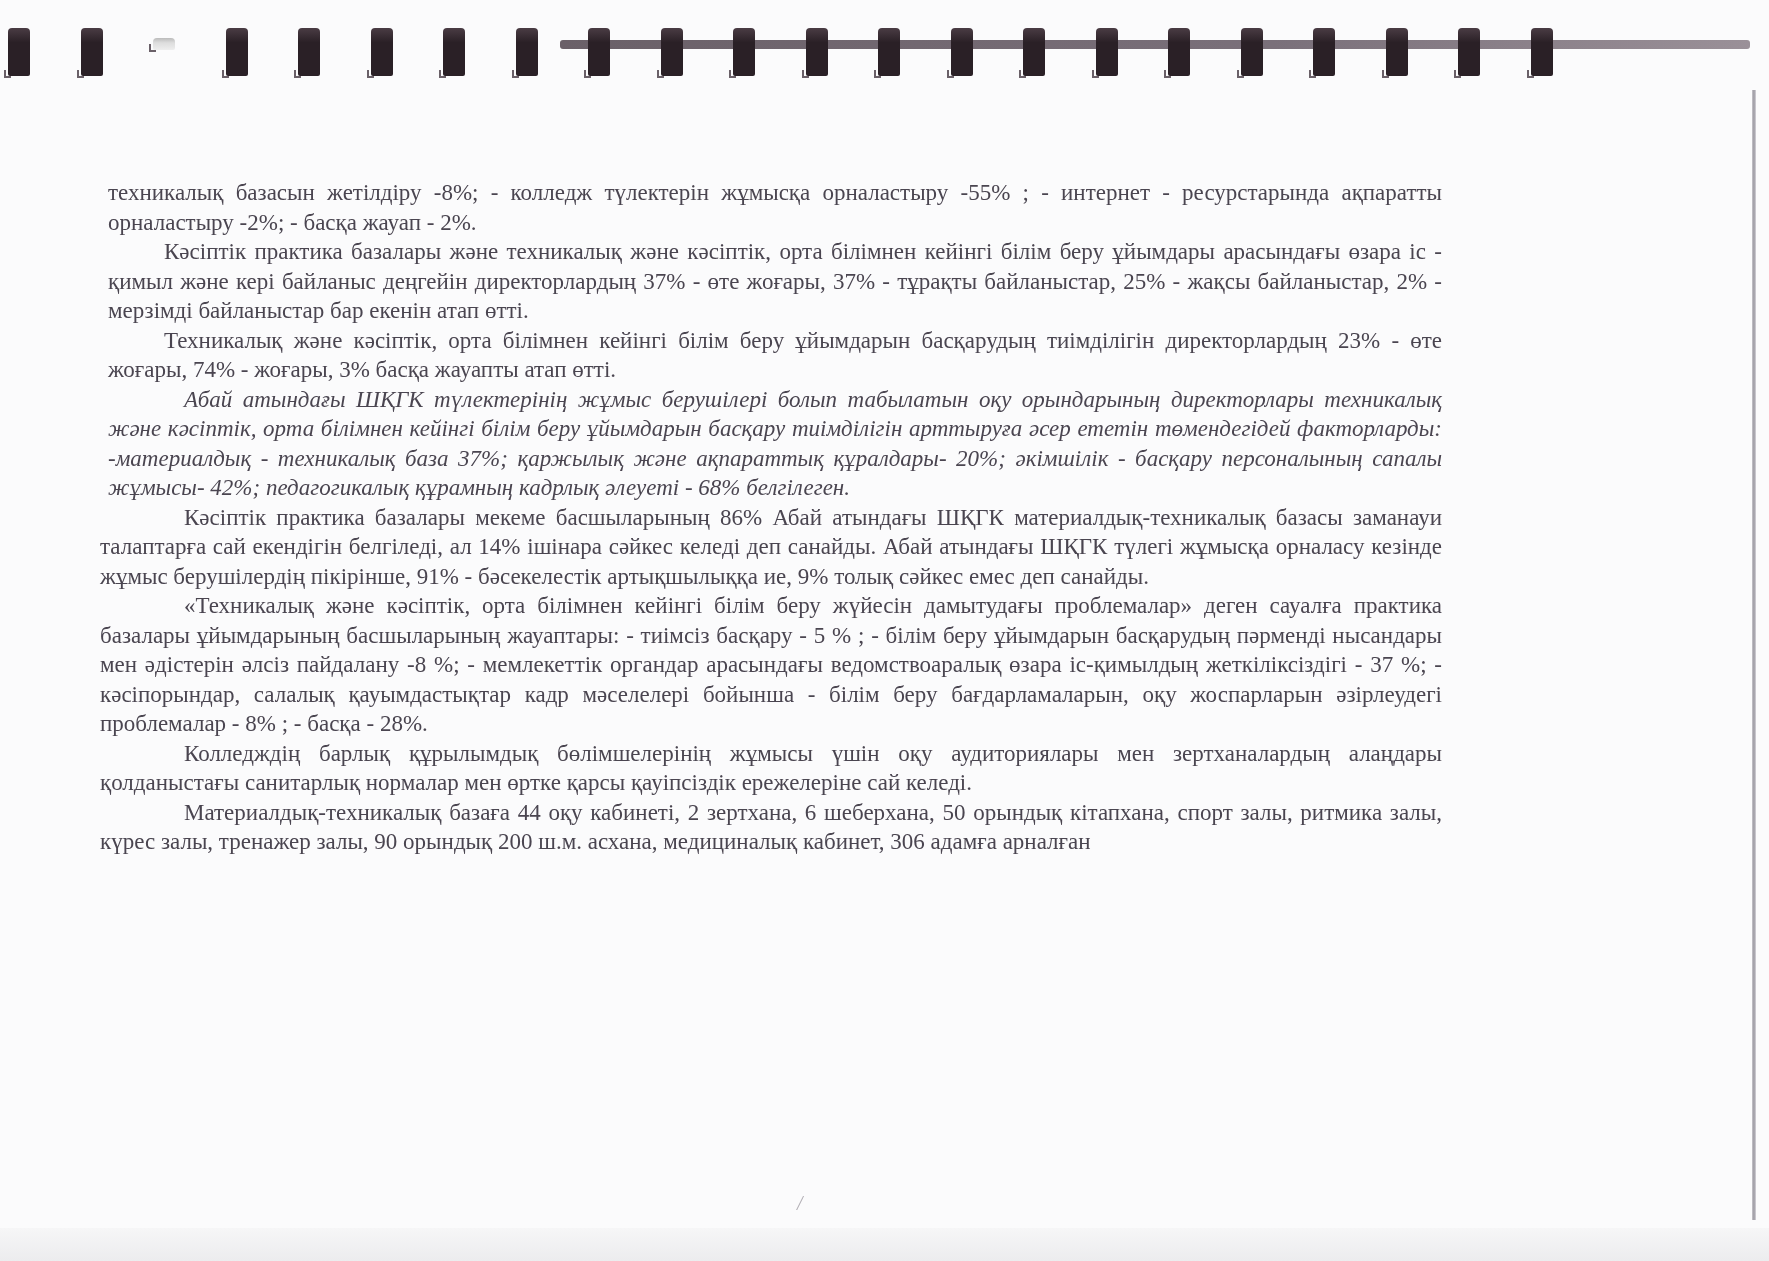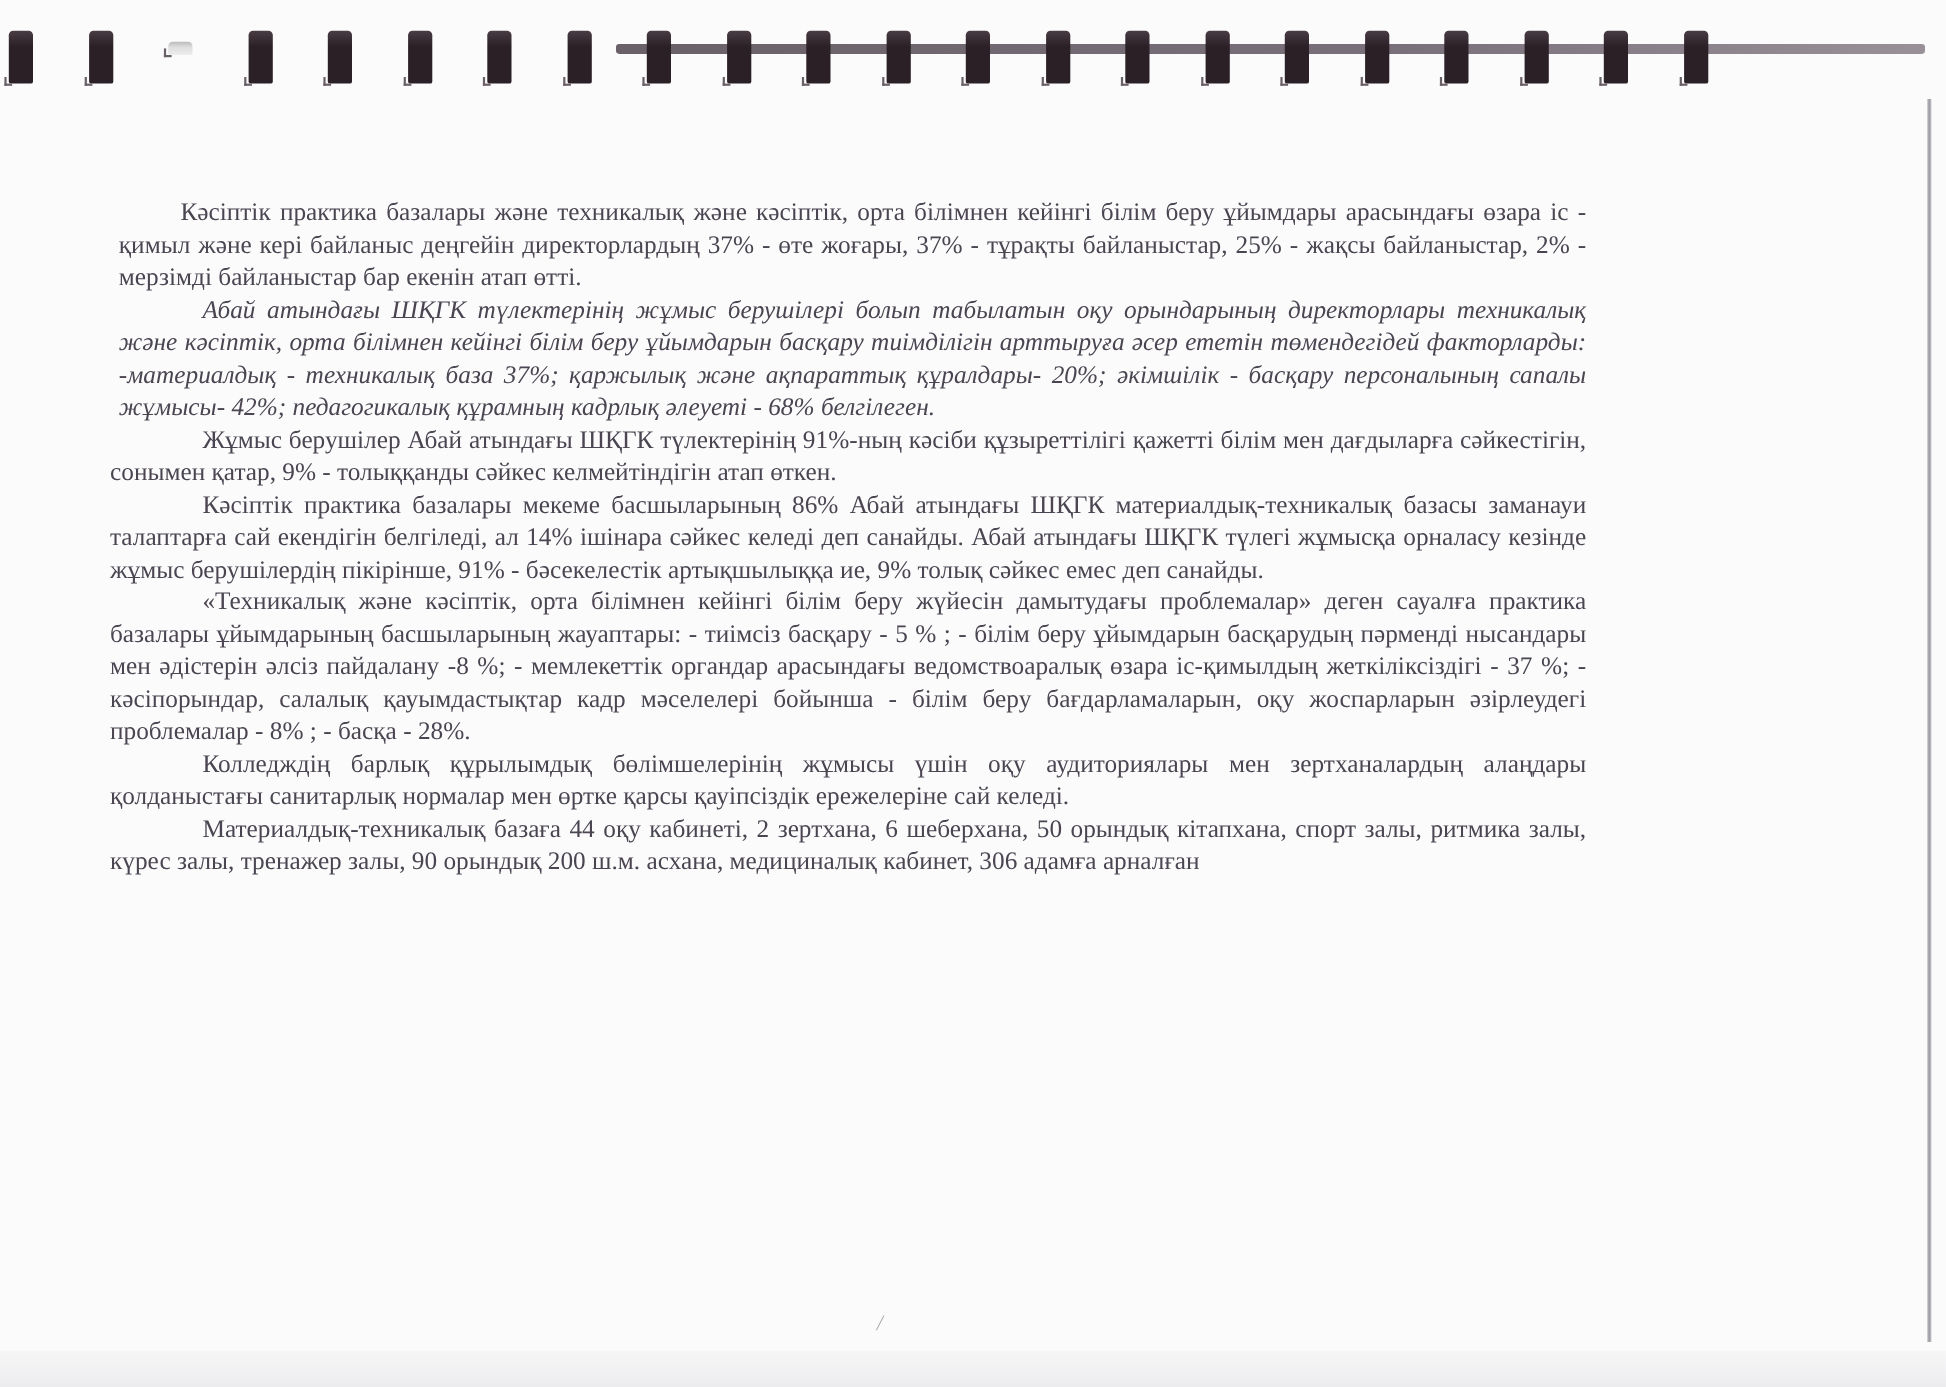--- a/index.html
+++ b/index.html
@@ -78,23 +78,24 @@
     <div class="ring" style="left: 1240.5px;"></div>
     <div class="ring" style="left: 1313px;"></div>
     <div class="ring" style="left: 1385.5px;"></div>
     <div class="ring" style="left: 1458px;"></div>
     <div class="ring" style="left: 1530.5px;"></div>
   </div>
 
 <div class="right-edge"></div>
 
 <div class="page">
+  <p class="cont">техникалық базасын жетілдіру -8%; - колледж түлектерін жұмысқа орналастыру -55% ; -   интернет - ресурстарында ақпаратты орналастыру -2%; - басқа жауап - 2%.</p>
   <p class="ind1">Кәсіптік практика базалары және техникалық және кәсіптік, орта білімнен кейінгі білім беру ұйымдары арасындағы өзара іс - қимыл және кері байланыс деңгейін директорлардың 37% -  өте жоғары, 37% -  тұрақты байланыстар, 25% - жақсы байланыстар, 2% -  мерзімді байланыстар бар екенін атап өтті.</p>
+  <p class="ind1">Техникалық және кәсіптік, орта білімнен кейінгі білім беру ұйымдарын басқарудың тиімділігін директорлардың 23% -  өте жоғары, 74% -  жоғары,  3% басқа жауапты  атап өтті.</p>
   <p class="ind2">Абай атындағы ШҚГК түлектерінің жұмыс берушілері болып табылатын оқу орындарының директорлары техникалық және кәсіптік, орта білімнен кейінгі білім беру ұйымдарын басқару тиімділігін арттыруға әсер ететін төмендегідей факторларды: -материалдық - техникалық база 37%; қаржылық және ақпараттық құралдары- 20%; әкімшілік - басқару персоналының сапалы жұмысы- 42%; педагогикалық құрамның кадрлық әлеуеті - 68% белгілеген.</p>
-  <p class="ind3 shift-left">Жұмыс берушілер Абай атындағы ШҚГК  түлектерінің  91%-ның кәсіби құзыреттілігі    қажетті білім мен дағдыларға сәйкестігін, сонымен қатар, 9% - толыққанды сәйкес келмейтіндігін атап өткен.</p>
   <p class="ind3 shift-left">Кәсіптік практика базалары мекеме басшыларының 86% Абай атындағы ШҚГК материалдық-техникалық базасы заманауи талаптарға сай екендігін белгіледі, ал  14% ішінара сәйкес келеді деп санайды. Абай атындағы ШҚГК түлегі жұмысқа орналасу кезінде жұмыс берушілердің  пікірінше, 91% - бәсекелестік артықшылыққа ие, 9%  толық сәйкес емес деп  санайды.</p>
   <p class="ind3 shift-left">«Техникалық және кәсіптік, орта білімнен кейінгі білім беру жүйесін дамытудағы проблемалар» деген сауалға практика базалары ұйымдарының басшыларының жауаптары: - тиімсіз басқару - 5 % ; - білім беру ұйымдарын басқарудың пәрменді нысандары мен әдістерін әлсіз пайдалану -8 %; - мемлекеттік органдар арасындағы ведомствоаралық өзара іс-қимылдың жеткіліксіздігі - 37 %; - кәсіпорындар, салалық қауымдастықтар кадр мәселелері бойынша - білім беру бағдарламаларын, оқу жоспарларын әзірлеудегі проблемалар - 8% ; - басқа - 28%.</p>
   <p class="ind3 shift-left">Колледждің барлық құрылымдық бөлімшелерінің жұмысы үшін оқу аудиториялары мен зертханалардың алаңдары қолданыстағы санитарлық нормалар мен өртке қарсы қауіпсіздік ережелеріне сай келеді.</p>
   <p class="ind3 shift-left">Материалдық-техникалық базаға 44 оқу кабинеті, 2 зертхана, 6 шеберхана, 50 орындық кітапхана, спорт залы, ритмика залы, күрес залы, тренажер залы, 90 орындық 200 ш.м. асхана, медициналық кабинет, 306 адамға арналған</p>
 </div>
 
 <div class="mark">/</div>
 <div class="bottom-shadow"></div>
 
 </body></html>

